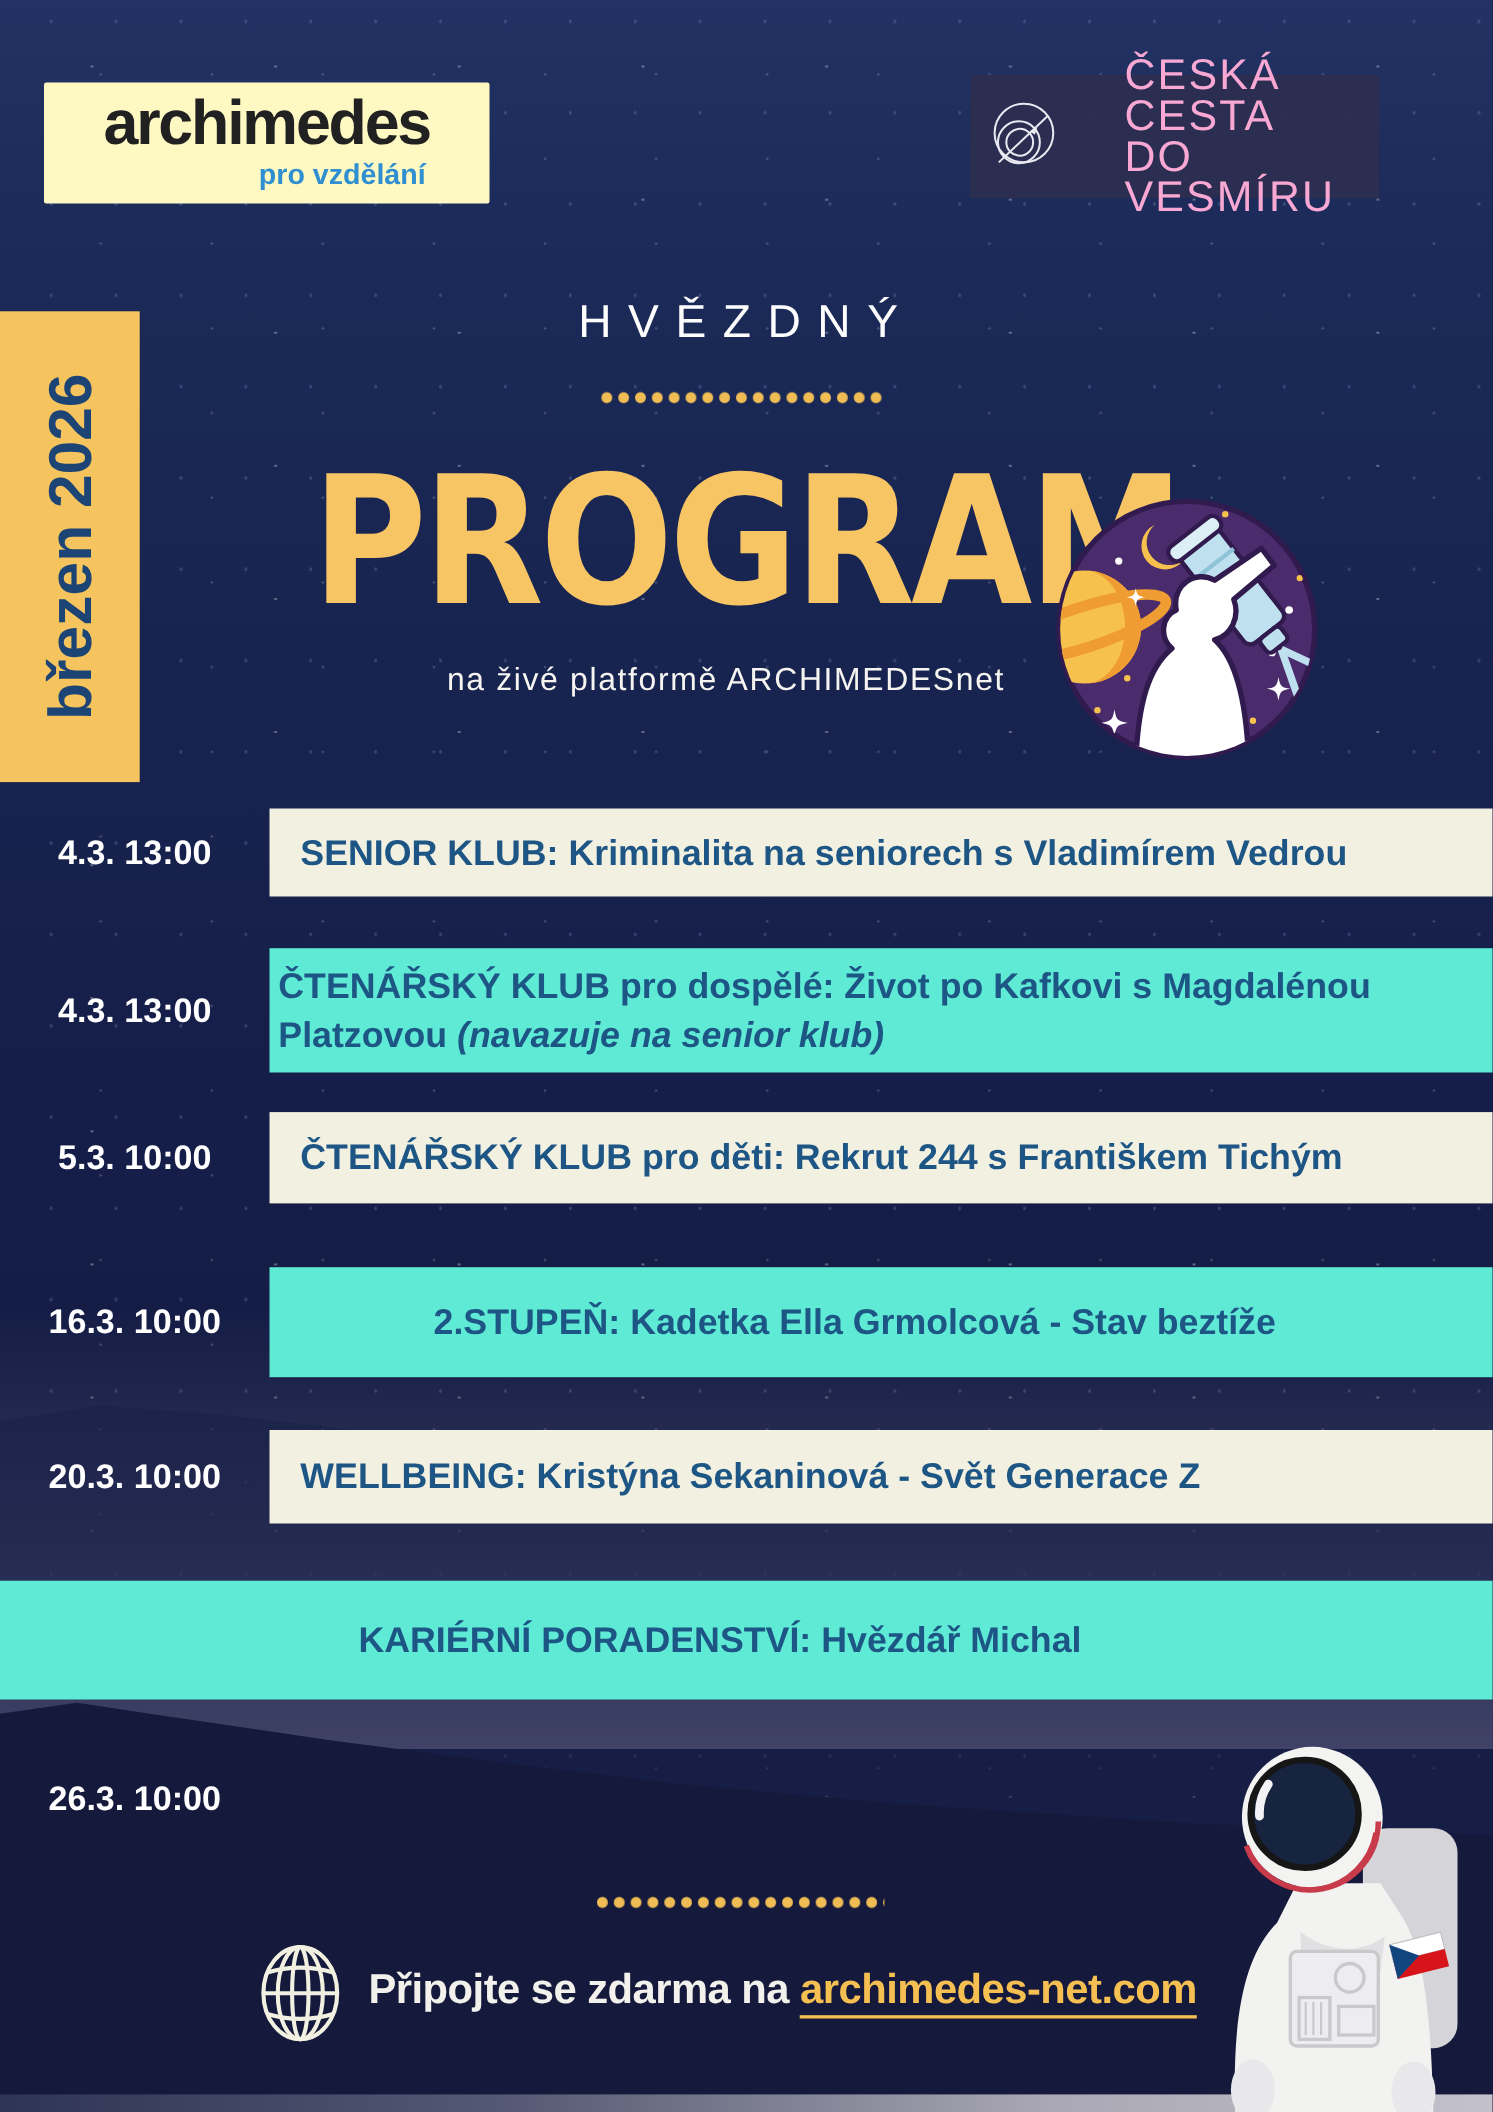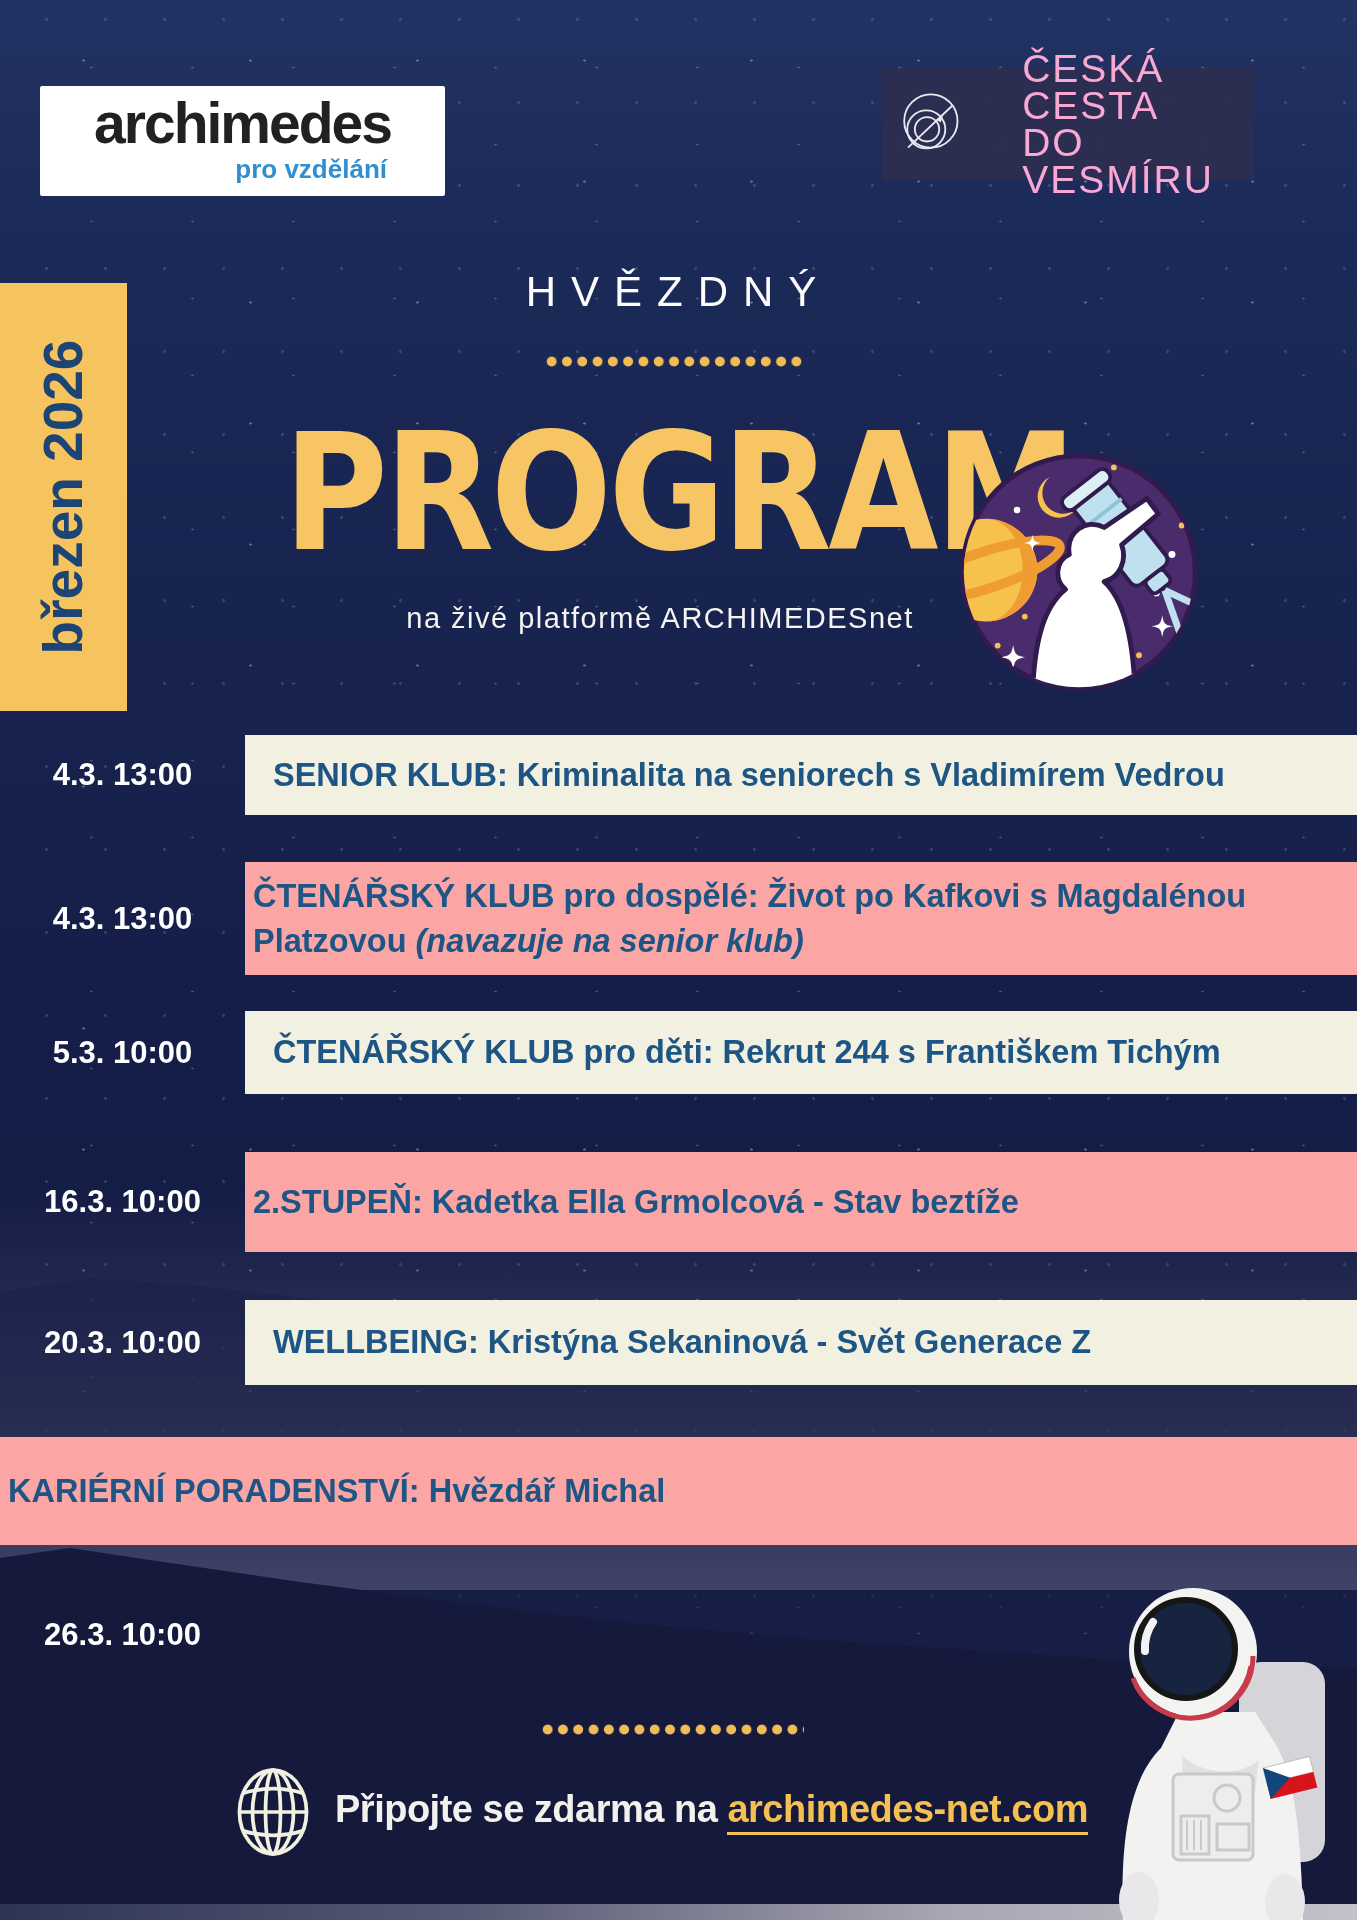--- a/index.html
+++ b/index.html
@@ -18,21 +18,21 @@
                          radial-gradient(rgba(180,200,255,.5) 1px,transparent 1.5px);
         background-size:167px 121px,101px 77px,59px 83px;
         background-position:0 0,41px 29px,17px 61px; }
   .haze { left:0; top:1190px; width:1357px; height:400px;
         background:linear-gradient(180deg,rgba(99,96,126,0) 0%,rgba(99,96,126,.38) 55%,rgba(116,113,142,.95) 100%); }
   .terrain { left:0; top:1230px; }
   .bottom-strip { left:0; top:1904px; width:1357px; height:16px;
         background:linear-gradient(90deg,#2e3456 0%,#565a74 35%,#a9a7b3 70%,#c3c1cb 100%); }
 
   
-  .arch-logo { left:40px; top:86px; width:405px; height:110px; background:#ffffff; border-radius:2px; }
+  .arch-logo { left:40px; top:75px; width:405px; height:110px; background:#fef9c3; border-radius:2px; }
   .arch-word { position:absolute; left:0; right:0; top:4px; text-align:center;
         font-size:57px; font-weight:bold; letter-spacing:-2px; color:#212121; }
   .arch-tag  { position:absolute; right:58px; top:68px; font-size:26px; color:#2f8fd0; font-weight:bold; }
 
   .space-logo { left:882px; top:68px; width:372px; height:112px; background:rgba(44,46,80,.93);
         display:flex; align-items:center; gap:10px; padding-left:10px; }
   .space-text { color:#f9a8d4; font-size:39px; letter-spacing:2px; line-height:37px; font-weight:400;margin-left:44px; }
 
   
   .month { left:0; top:283px; width:127px; height:428px; background:#f6c45f;
@@ -53,21 +53,21 @@
   .t-sub { left:0; top:602px; width:1320px; text-align:center; color:#f5f4f0;
         font-size:29px; letter-spacing:1.5px; font-weight:400; }
   .badge { left:957px; top:450px; }
 
   
   .event { left:0; right:0; display:flex; }
   .event .date { width:245px; flex:none; display:flex; align-items:center; justify-content:center;
         color:#ffffff; font-weight:bold; font-size:31px; }
   .event .bar { flex:1; display:flex; align-items:center; padding:0 56px 0 8px; }
   .bar.cream { background:#f2f0e1;padding-left:28px; }
-  .bar.yellow { background:#fca5a5; }
+  .bar.yellow { background:#5eead4;justify-content:center; }
   .event .title { font-weight:bold; font-size:32.5px; color:#1d5585; line-height:1.38; }
   .event .note { font-style:italic; margin-left:9px; font-weight:bold; font-size:32.5px; color:#1d5585; }
 
   
   .dots-bottom { left:540px; top:1724px; width:264px; }
   .globe { left:232px; top:1764px; }
   .cta { left:335px; top:1788px; width:900px; font-size:38px; font-weight:bold;
         letter-spacing:-0.5px; color:#f2f1ec; white-space:nowrap; }
   .cta a { color:#f5bf52; text-decoration:none; border-bottom:3px solid #f5bf52; padding-bottom:2px; }
 

